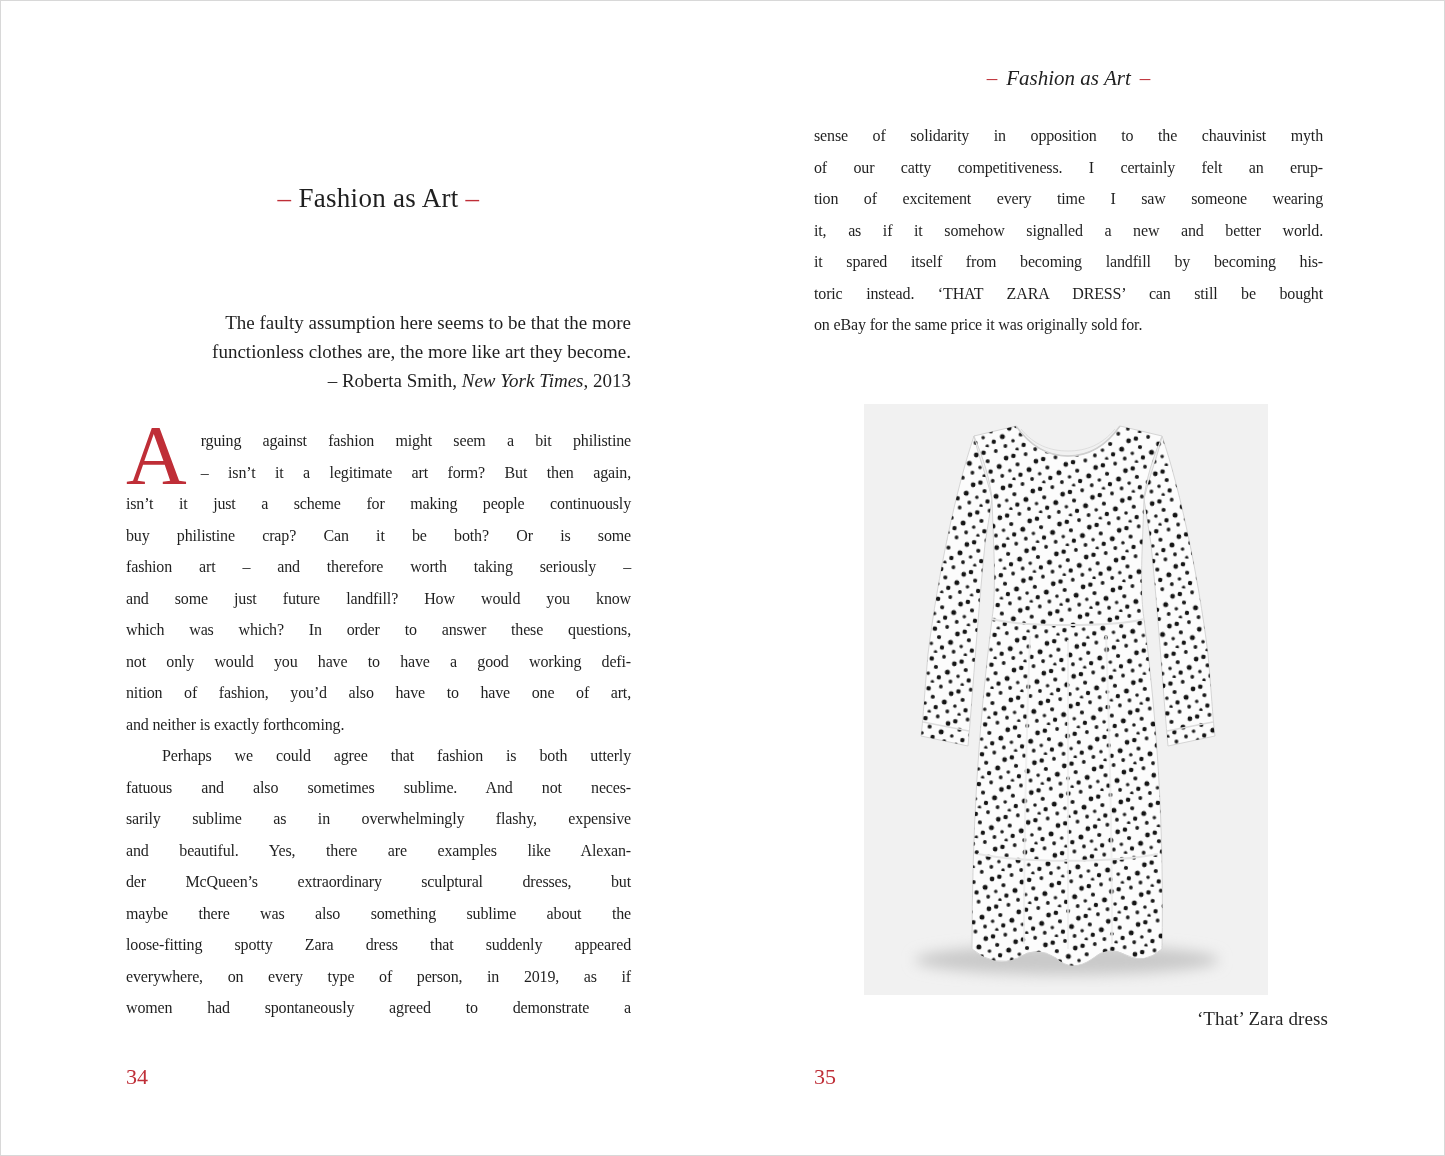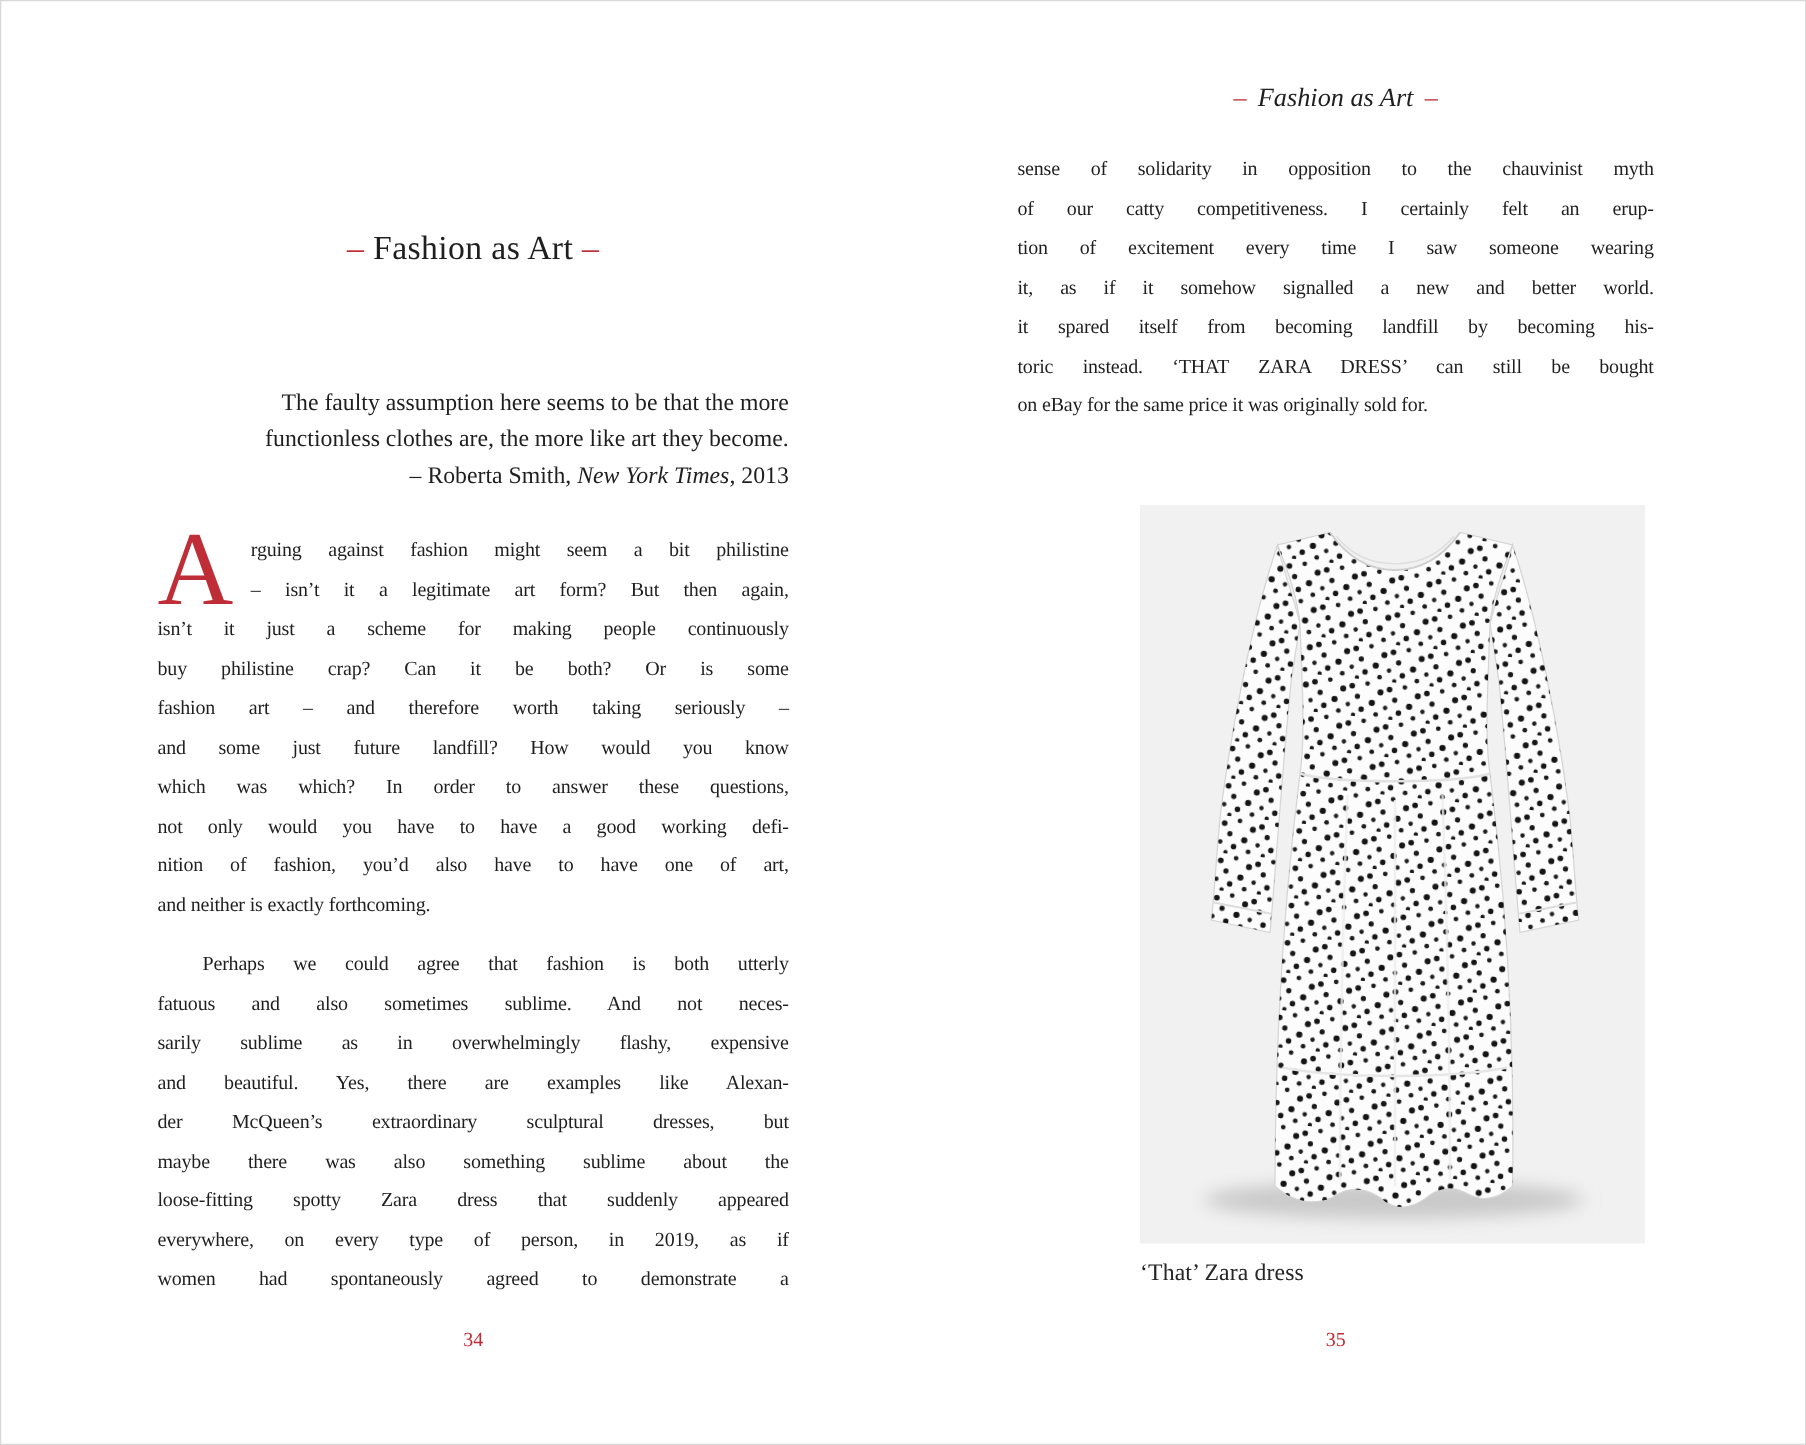--- a/index.html
+++ b/index.html
@@ -43,43 +43,42 @@
   .right-body{top:119px;}
   .ln{
     display:block;
     height:31.5px;line-height:31.5px;
     font-size:16px;letter-spacing:-0.15px;
     text-align:justify;text-align-last:justify;
     -moz-text-align-last:justify;
     white-space:normal;overflow:visible;
   }
   .ln.last{text-align-last:left;-moz-text-align-last:left;}
-  .ln.indent{text-indent:36px;margin-top:16px;}
+  .ln.indent{text-indent:36px;}
   .dropcap{
     float:left;
     color:var(--red);
     font-size:84px;line-height:63px;height:63px;
     padding-right:14px;
     position:relative;top:-1px;
   }
   .page-number{
     position:absolute;top:1063px;left:0;width:100%;
-    text-align:center;font-size:16px;color:var(--red);
+    text-align:left;font-size:22px;color:var(--red);
   }
 
   
   .running-header{
     position:absolute;top:65px;left:0;width:100%;
     text-align:center;font-size:21px;font-style:italic;
   }
   .running-header .dash{color:var(--red);font-style:normal;padding:0 9px;}
   .figure{
     position:absolute;top:403px;left:50px;width:464px;
-    text-align:left;
-    margin-left:48px;
+    text-align:right;
   }
   .figure svg{display:block;width:404px;height:591px;}
   .figure figcaption{
     margin-top:13px;font-size:19px;color:#262626;letter-spacing:.1px;
   }
 </style>
 </head>
 <body>
 
 <div class="spread">

